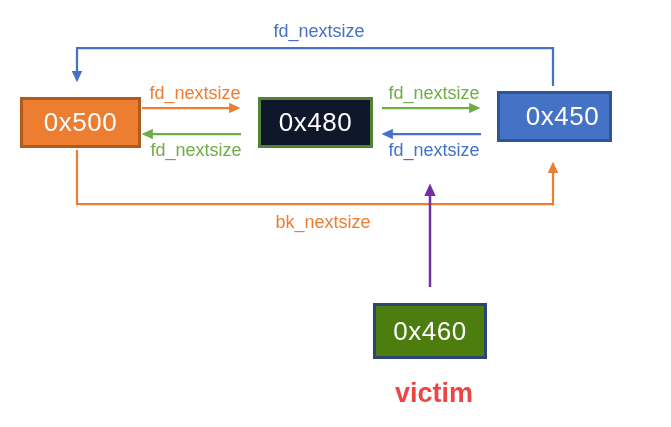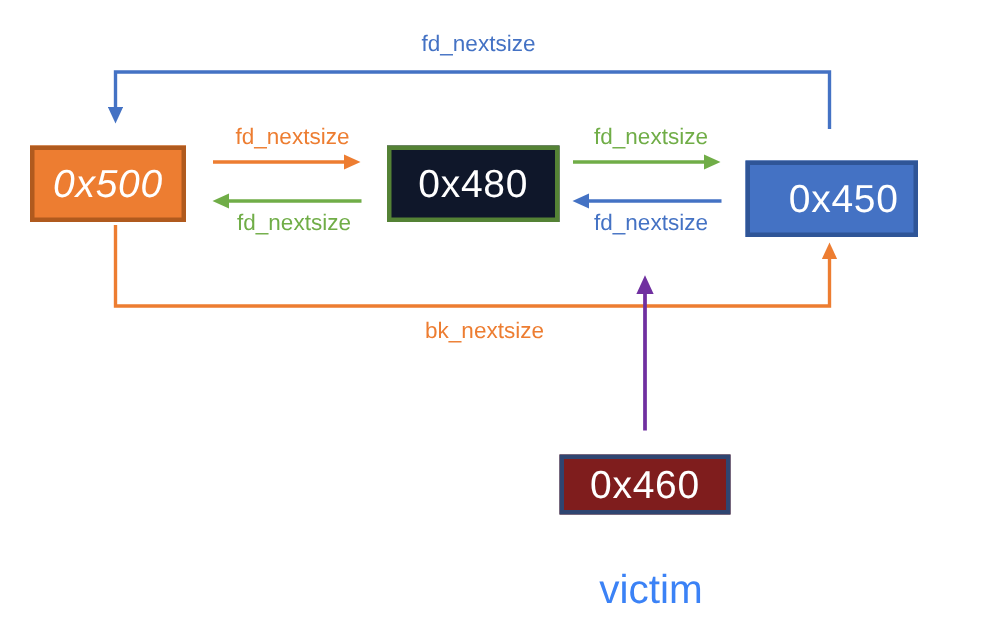--- a/index.html
+++ b/index.html
@@ -12,38 +12,39 @@
   }
   .arrow-layer{position:absolute;left:0;top:0;width:671px;height:427px;}
   .node{
     position:absolute;
     box-sizing:border-box;
     display:flex;align-items:center;justify-content:center;
     color:#ffffff;
     font-size:26px;
     letter-spacing:0.5px;
   }
-  .node-0x500{left:20px;top:97px;width:104px;height:51px;background:#ED7D31;border:3px solid #B05A1E;font-style:italic;}
+  .node-0x500{left:20px;top:97px;width:121px;height:51px;background:#ED7D31;border:3px solid #B05A1E;}
   .node-0x480{left:258px;top:97px;width:115px;height:51px;background:#0f172a;border:3px solid #548235;}
-  .node-0x450{left:497px;top:107px;width:115px;height:51px;background:#4472C4;border:3px solid #2F5597;padding-left:16px;}
-  .node-0x460{left:373px;top:303px;width:114px;height:40px;background:#7f1d1d;border:3px solid #2F4571;}
+  .node-0x450{left:497px;top:91px;width:115px;height:51px;background:#4472C4;border:3px solid #2F5597;padding-left:16px;}
+  .node-0x460{left:373px;top:303px;width:114px;height:56px;background:#4d7c0f;border:3px solid #2F4571;}
   .edge-label{
     position:absolute;
     transform:translateX(-50%);
-    font-size:15px;
+    font-size:18px;
     white-space:nowrap;
   }
   .c-blue{color:#4472C4;}
   .c-orange{color:#ED7D31;}
   .c-green{color:#70AD47;}
   .caption{
     position:absolute;
     transform:translateX(-50%);
     font-size:27px;
-    color:#3b82f6;
+    color:#ef4444;
+    font-weight:bold;
   }
 </style>
 </head>
 <body>
 
 <div class="canvas">
 
   <svg class="arrow-layer" width="671" height="427" viewBox="0 0 671 427" xmlns="http://www.w3.org/2000/svg">
     <defs>
       <marker id="ah-blue" markerWidth="5" markerHeight="4.6" refX="0.4" refY="2.3" orient="auto" markerUnits="strokeWidth">

